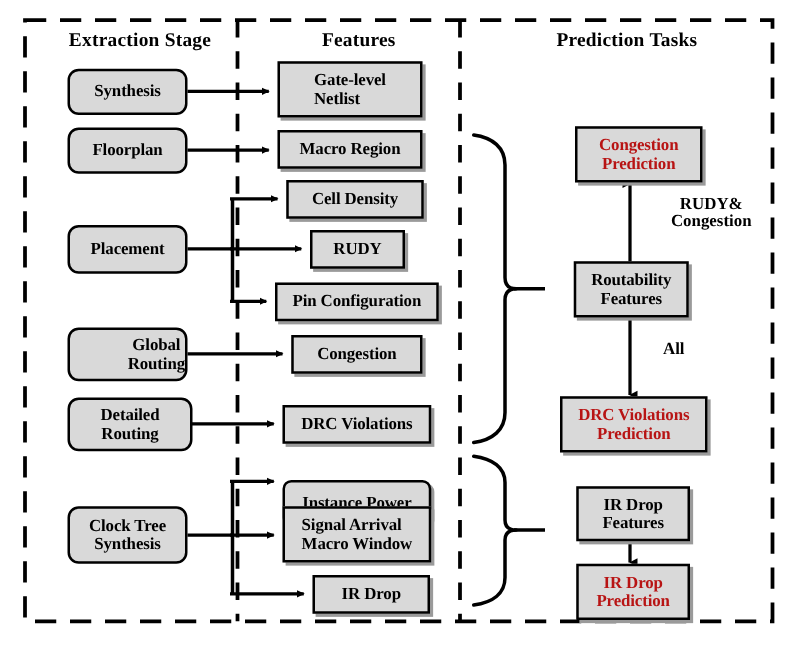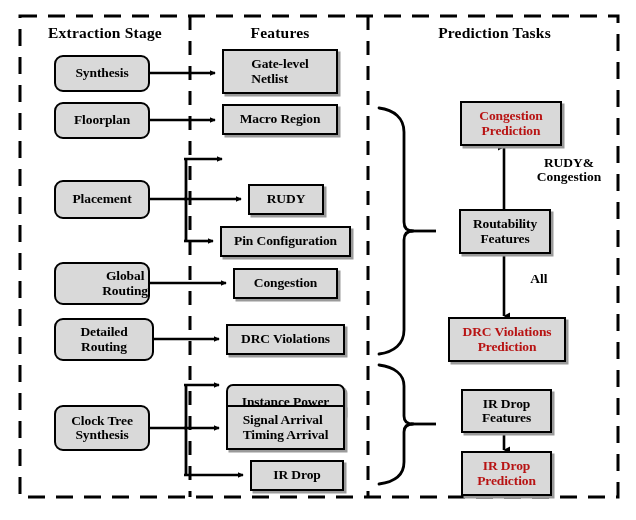--- a/index.html
+++ b/index.html
@@ -14,20 +14,21 @@
 
   
   .col-header{
     position:absolute;
     font-weight:bold;
     font-size:15.5px;
     color:#000;
     white-space:nowrap;
     text-align:center;
     letter-spacing:.2px;
+    padding-left:7px;
   }
 
   
   .stage-box{
     position:absolute;
     background:#d9d9d9;
     border:2.5px solid #000;
     border-radius:9px;
     box-sizing:border-box;
     display:flex;align-items:center;justify-content:center;
@@ -168,38 +169,41 @@
 Synthesis</span>
   </div>
 
   <div class="feat-box" style="left:222px;top:49px;width:116px;height:45px;white-space:pre-line;">
     <span style="white-space:pre-line;">Gate-level
 Netlist</span>
   </div>
   <div class="feat-box" style="left:222px;top:104px;width:116px;height:31px;">
     <span>Macro Region</span>
   </div>
+  <div class="feat-box" style="left:229px;top:144px;width:110px;height:31px;">
+    <span>Cell Density</span>
+  </div>
   <div class="feat-box" style="left:248px;top:184px;width:76px;height:31px;">
     <span>RUDY</span>
   </div>
   <div class="feat-box" style="left:220px;top:226px;width:131px;height:31px;">
     <span>Pin Configuration</span>
   </div>
   <div class="feat-box" style="left:233px;top:268px;width:105px;height:31px;">
     <span>Congestion</span>
   </div>
   <div class="feat-box" style="left:226px;top:324px;width:119px;height:31px;">
     <span>DRC Violations</span>
   </div>
   <div class="feat-box" style="left:226px;top:384px;width:119px;height:37px;border-radius:7px;">
     <span>Instance Power</span>
   </div>
   <div class="feat-box" style="left:226px;top:405px;width:119px;height:45px;white-space:pre-line;">
     <span style="white-space:pre-line;">Signal Arrival
-Timing Arrival</span>
+Macro Window</span>
   </div>
   <div class="feat-box" style="left:250px;top:460px;width:94px;height:31px;">
     <span>IR Drop</span>
   </div>
 
   <div class="task-box red" style="left:460px;top:101px;width:102px;height:45px;white-space:pre-line;">
     <span style="white-space:pre-line;">Congestion
 Prediction</span>
   </div>
 

